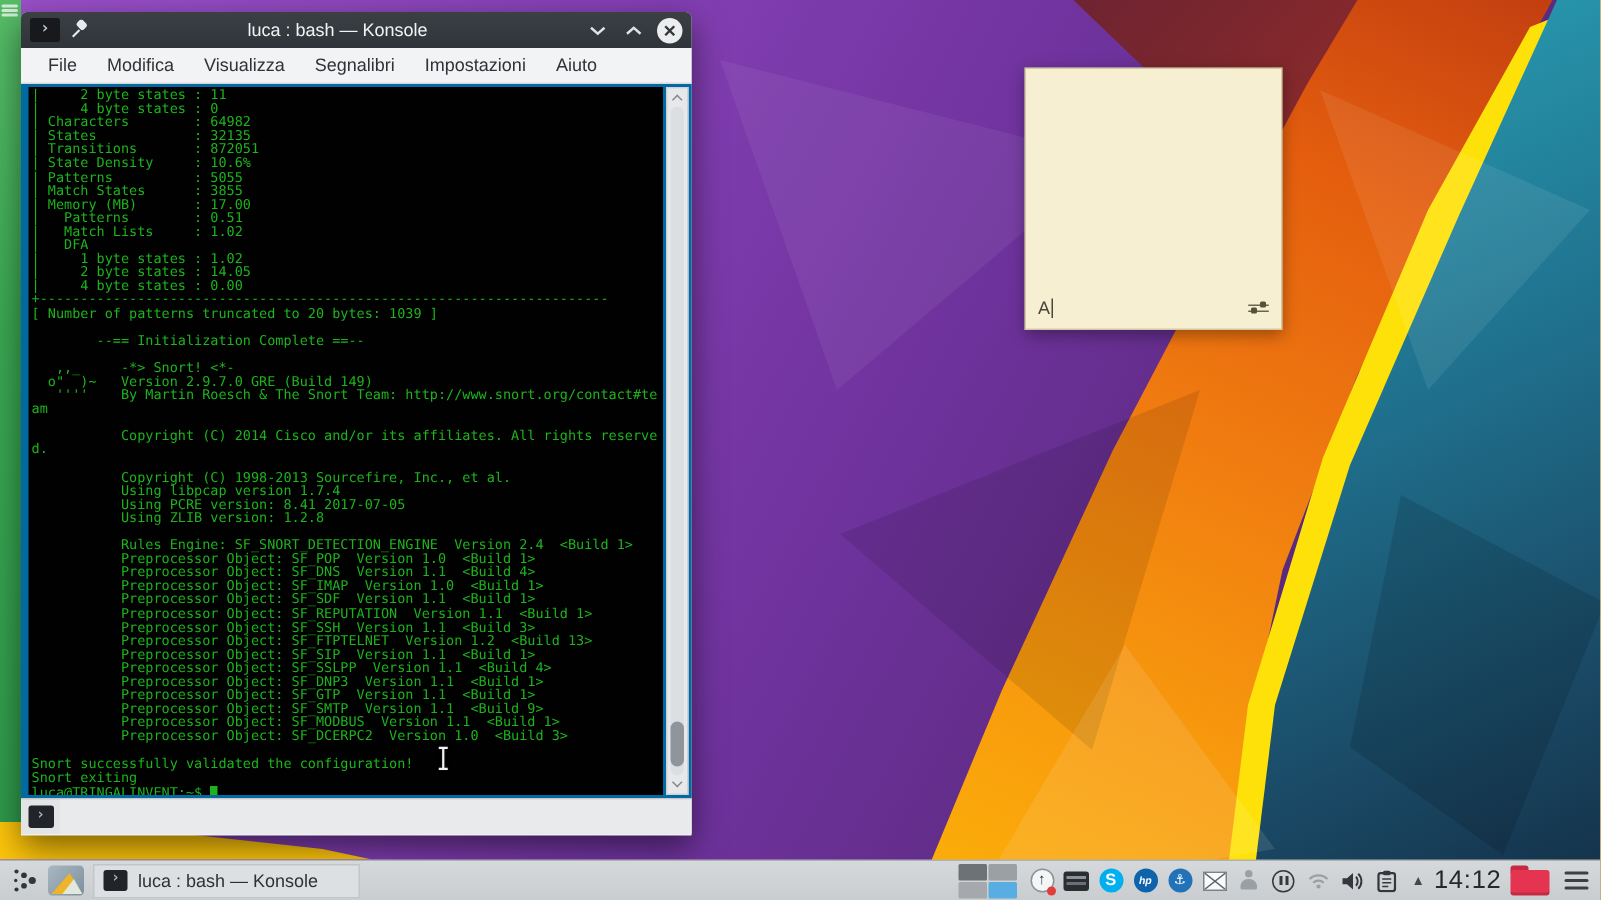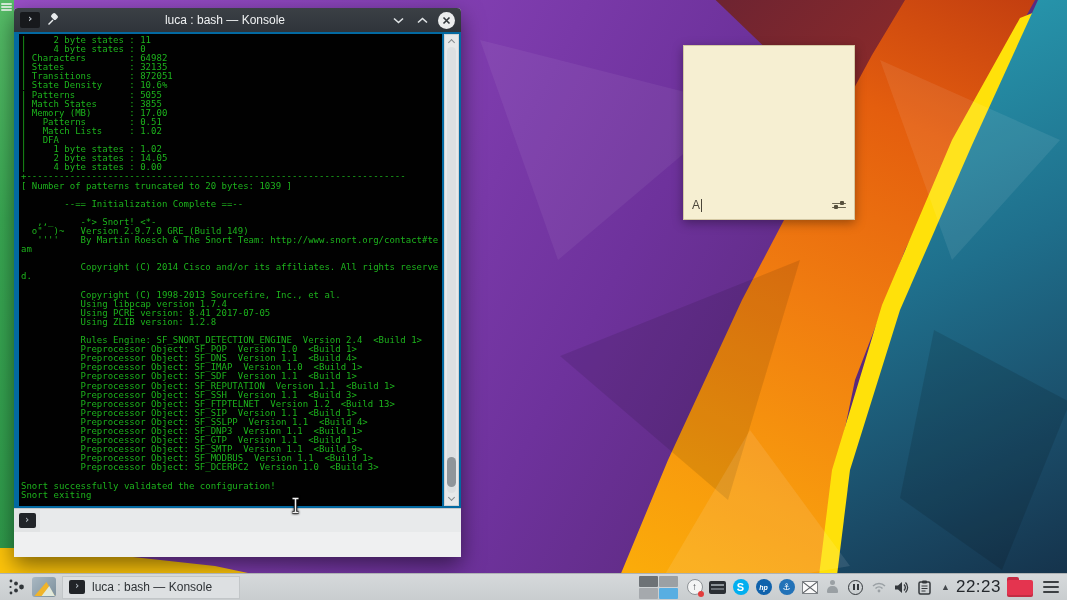--- a/index.html
+++ b/index.html
@@ -199,20 +199,28 @@
             <polyline points="1,5.5 5.5,1.5 10,5.5" fill="none" stroke="#dfe3e5" stroke-width="1.6"></polyline>
           </svg>
       </div>
       <div class="tb-close">
         <svg width="9" height="9" viewBox="0 0 9 9">
             <path d="M1.5 1.5 L7.5 7.5 M7.5 1.5 L1.5 7.5" stroke="#31363b" stroke-width="1.6"></path>
           </svg>
       </div>
     </div>
 
+    <div class="menubar">
+      <span class="menu-item">File</span>
+      <span class="menu-item">Modifica</span>
+      <span class="menu-item">Visualizza</span>
+      <span class="menu-item">Segnalibri</span>
+      <span class="menu-item">Impostazioni</span>
+      <span class="menu-item">Aiuto</span>
+    </div>
 
     <div class="termzone">
       <div class="screen">
         <pre>|     2 byte states : 11
 |     4 byte states : 0
 | Characters        : 64982
 | States            : 32135
 | Transitions       : 872051
 | State Density     : 10.6%
 | Patterns          : 5055
@@ -253,20 +261,21 @@
            Preprocessor Object: SF_SIP  Version 1.1  &lt;Build 1&gt;
            Preprocessor Object: SF_SSLPP  Version 1.1  &lt;Build 4&gt;
            Preprocessor Object: SF_DNP3  Version 1.1  &lt;Build 1&gt;
            Preprocessor Object: SF_GTP  Version 1.1  &lt;Build 1&gt;
            Preprocessor Object: SF_SMTP  Version 1.1  &lt;Build 9&gt;
            Preprocessor Object: SF_MODBUS  Version 1.1  &lt;Build 1&gt;
            Preprocessor Object: SF_DCERPC2  Version 1.0  &lt;Build 3&gt;
 
 Snort successfully validated the configuration!
 Snort exiting</pre>
+        <div class="prompt-line"><span>luca@TRINGALINVENT:~$</span><span class="cursor"></span></div>
       </div>
       <div class="vscroll">
         <div class="vs-arrow vs-up">
             <i></i>
           </div>
         <div class="vs-track"></div>
         <div class="vs-thumb"></div>
         <div class="vs-arrow vs-down">
             <i></i>
           </div>
@@ -365,21 +374,21 @@
       <div class="ticon">
         <svg width="13" height="15" viewBox="0 0 13 15">
             <rect x="1" y="2" width="11" height="12" rx="1.5" fill="none" stroke="#34383c" stroke-width="1.5"></rect>
           <rect x="4" y="0.5" width="5" height="3" rx="1" fill="#34383c"></rect>
           <path d="M3.5 6 h6 M3.5 8.5 h6 M3.5 11 h4" stroke="#34383c" stroke-width="1.1"></path>
           </svg>
       </div>
       <span class="expander">▲</span>
     </div>
 
-    <div class="clock">22:23</div>
+    <div class="clock">14:12</div>
     <div class="redfolder"></div>
     <div class="hamburger">
         <span></span>
         <span></span>
         <span></span>
       </div>
   </div>
 
 </div>
 

